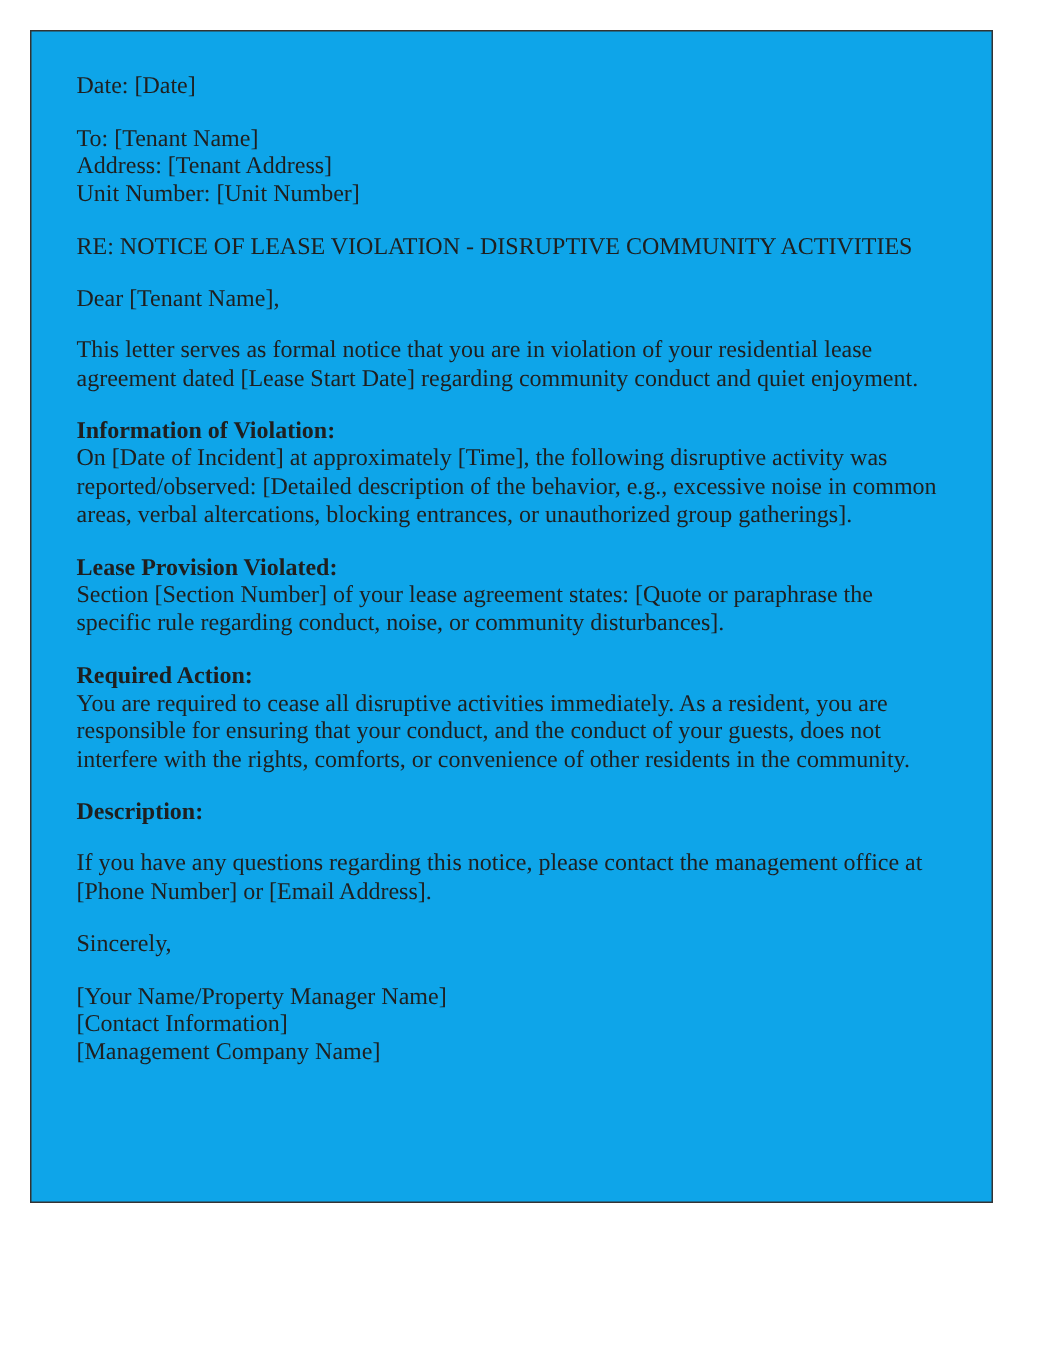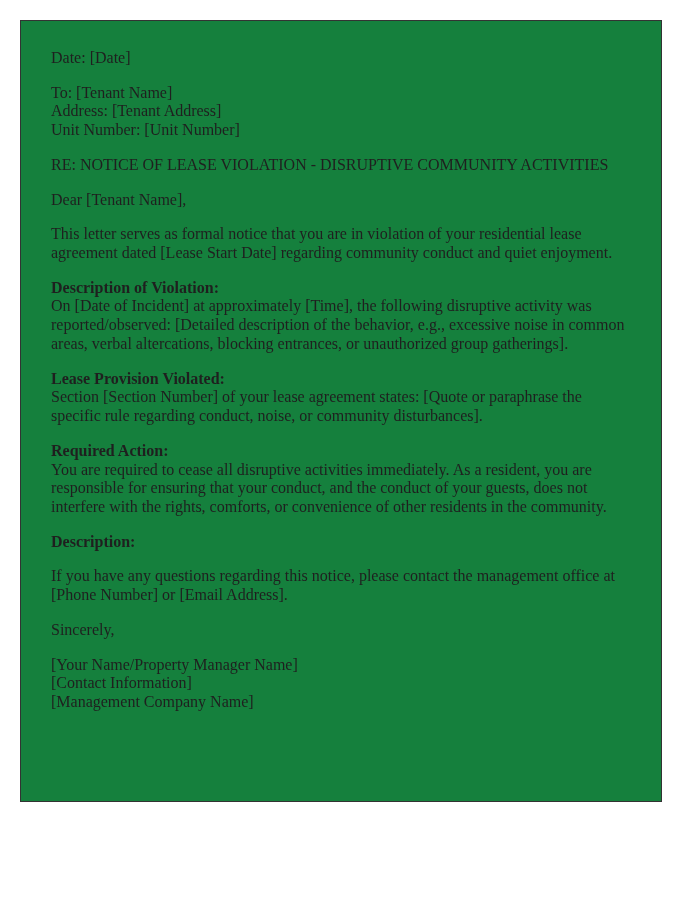--- a/index.html
+++ b/index.html
@@ -15,21 +15,21 @@
     color: #1f1f1f;
   }
   .letter-frame {
     position: absolute;
     left: 20px;
     top: 20px;
     width: 642px;
     height: 782px;
     box-sizing: border-box;
     border: 1.5px solid #333333;
-    background: #15803d;
+    background: #0ea5e9;
     padding: 12px 31px 26px 30px;
     overflow: hidden;
   }
   .letter-frame p {
     margin: 16px 0;
     font-size: 16px;
     line-height: 1.17;
   }
   .subject {
     font-weight: normal;
@@ -54,21 +54,21 @@
     <span>Unit Number: [Unit Number]</span>
   </p>
 
   <p class="subject">RE: NOTICE OF LEASE VIOLATION - DISRUPTIVE COMMUNITY ACTIVITIES</p>
 
   <p>Dear [Tenant Name],</p>
 
   <p>This letter serves as formal notice that you are in violation of your residential lease agreement dated [Lease Start Date] regarding community conduct and quiet enjoyment.</p>
 
   <p>
-    <span class="section-heading">Description of Violation:</span><br>
+    <span class="section-heading">Information of Violation:</span><br>
     <span>On [Date of Incident] at approximately [Time], the following disruptive activity was reported/observed: [Detailed description of the behavior, e.g., excessive noise in common areas, verbal altercations, blocking entrances, or unauthorized group gatherings].</span>
   </p>
 
   <p>
     <span class="section-heading">Lease Provision Violated:</span><br>
     <span>Section [Section Number] of your lease agreement states: [Quote or paraphrase the specific rule regarding conduct, noise, or community disturbances].</span>
   </p>
 
   <p>
     <span class="section-heading">Required Action:</span><br>

